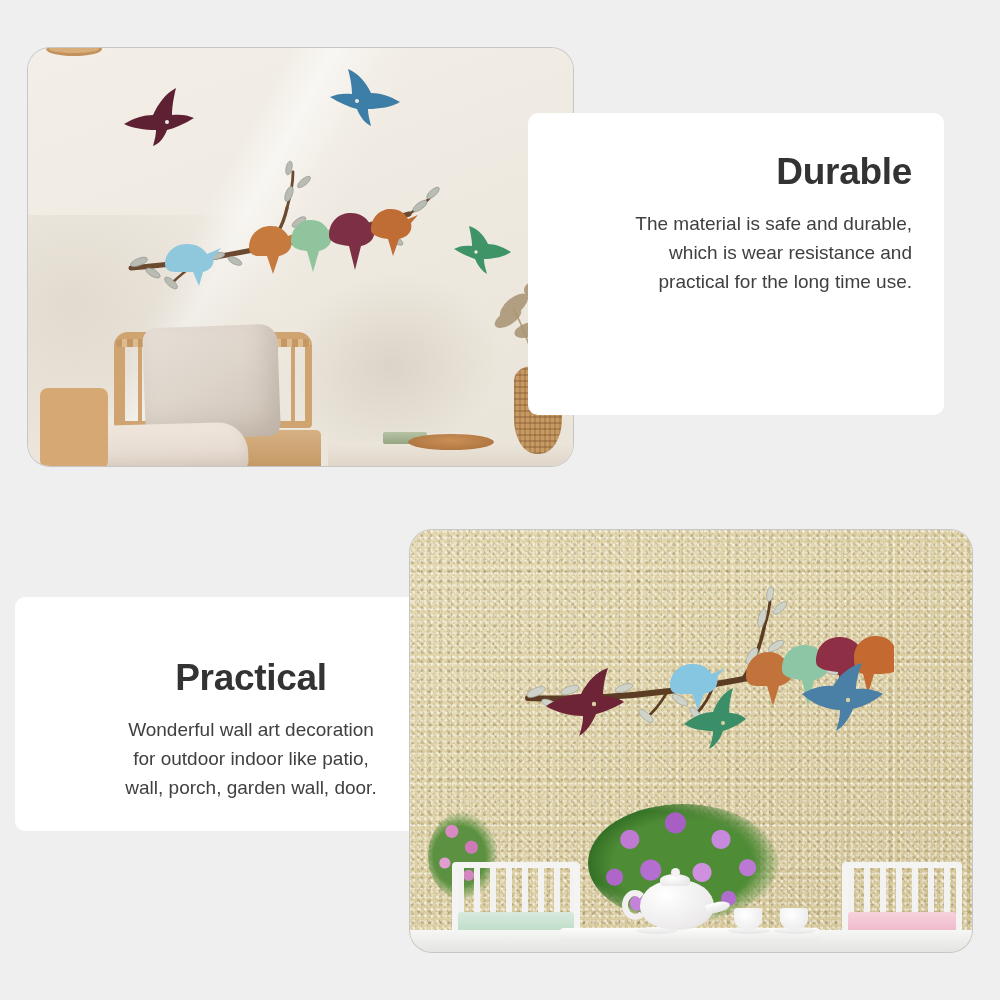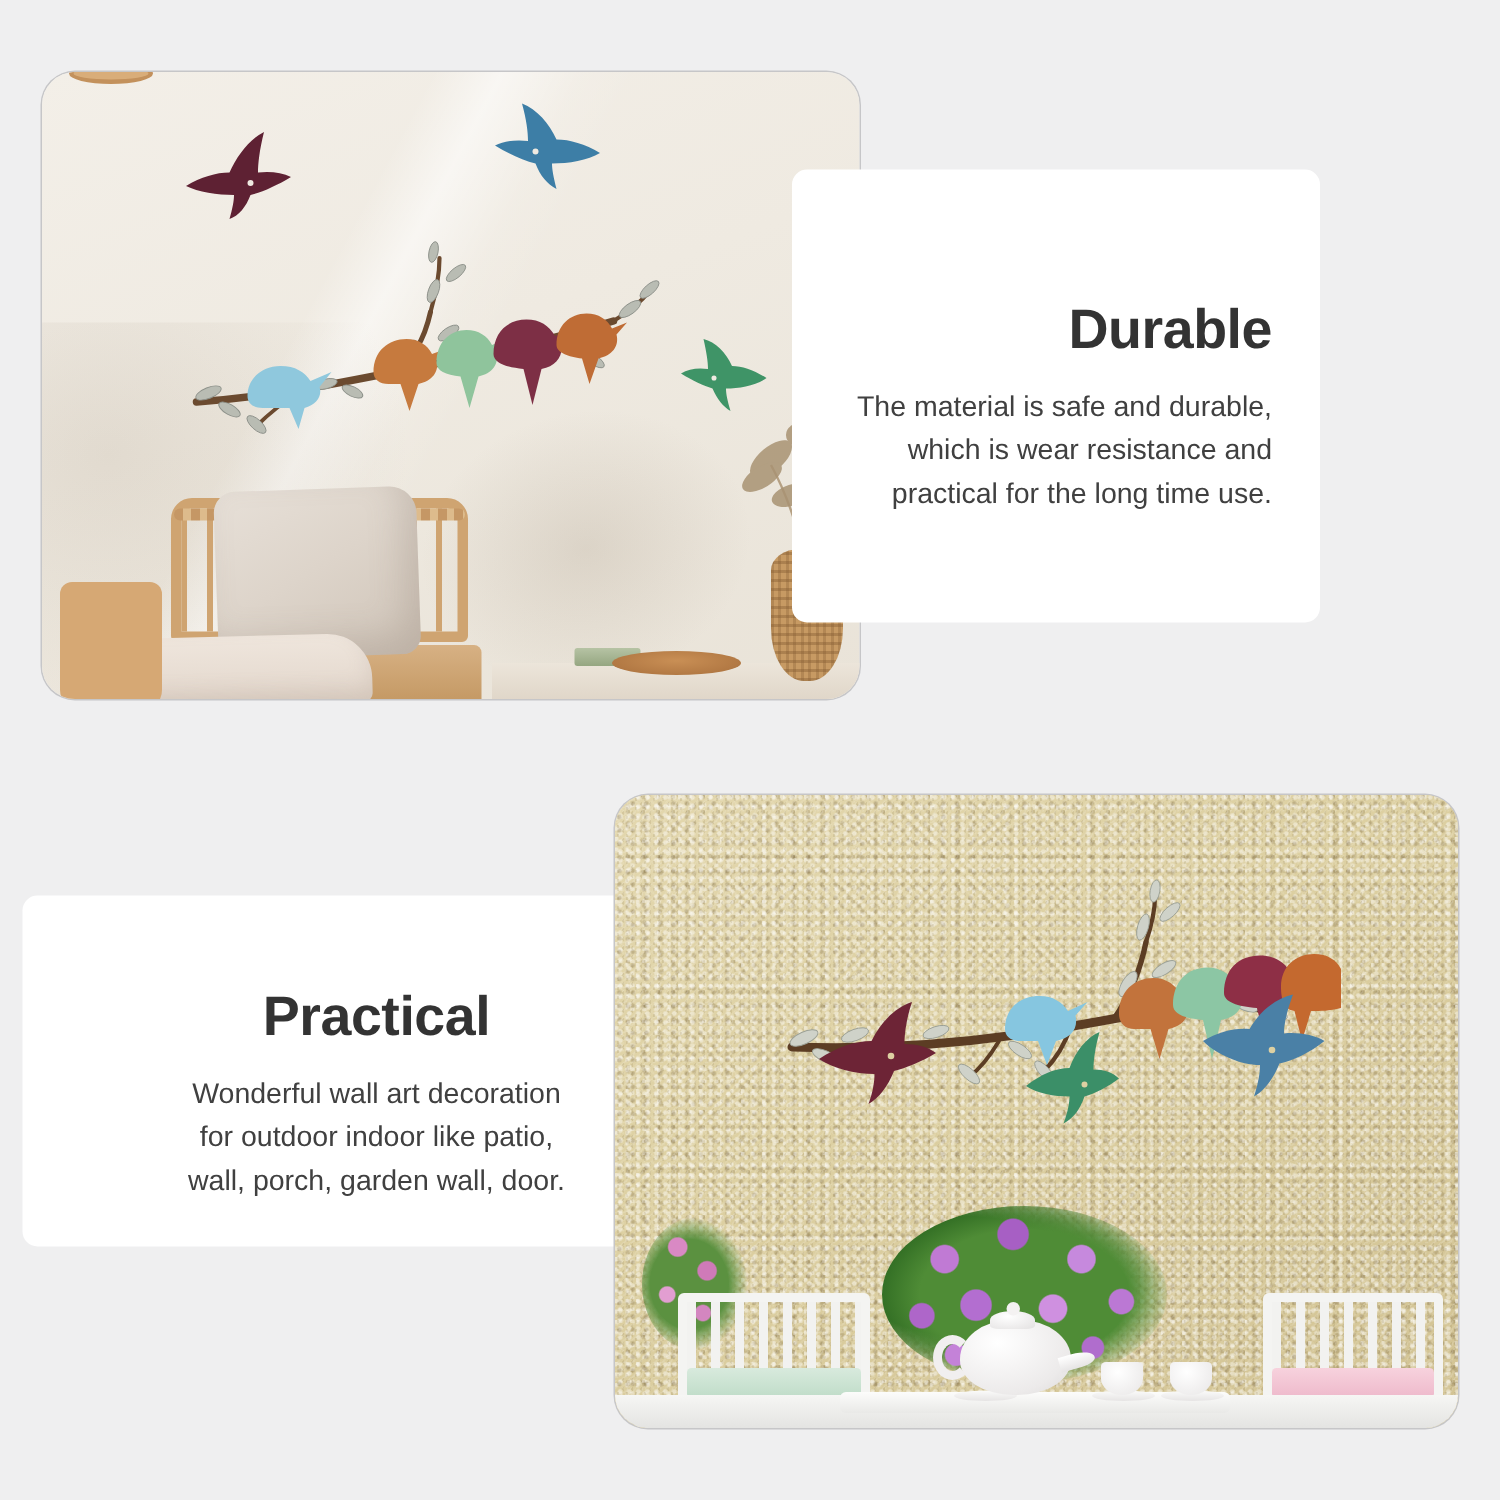--- a/index.html
+++ b/index.html
@@ -296,22 +296,22 @@
 
   
   .text-card {
     position: absolute;
     background: #ffffff;
     border-radius: 10px;
     box-sizing: border-box;
   }
   #card-durable {
     left: 528px; top: 113px;
-    width: 352px; height: 302px;
-    padding: 88px 32px 0 0;
+    width: 416px; height: 302px;
+    padding: 40px 32px 0 0;
     text-align: right;
   }
   #card-practical {
     left: 15px; top: 597px;
     width: 440px; height: 234px;
     padding: 62px 0 0 32px;
     text-align: center;
   }
   .card-title {
     margin: 0 0 18px 0;

